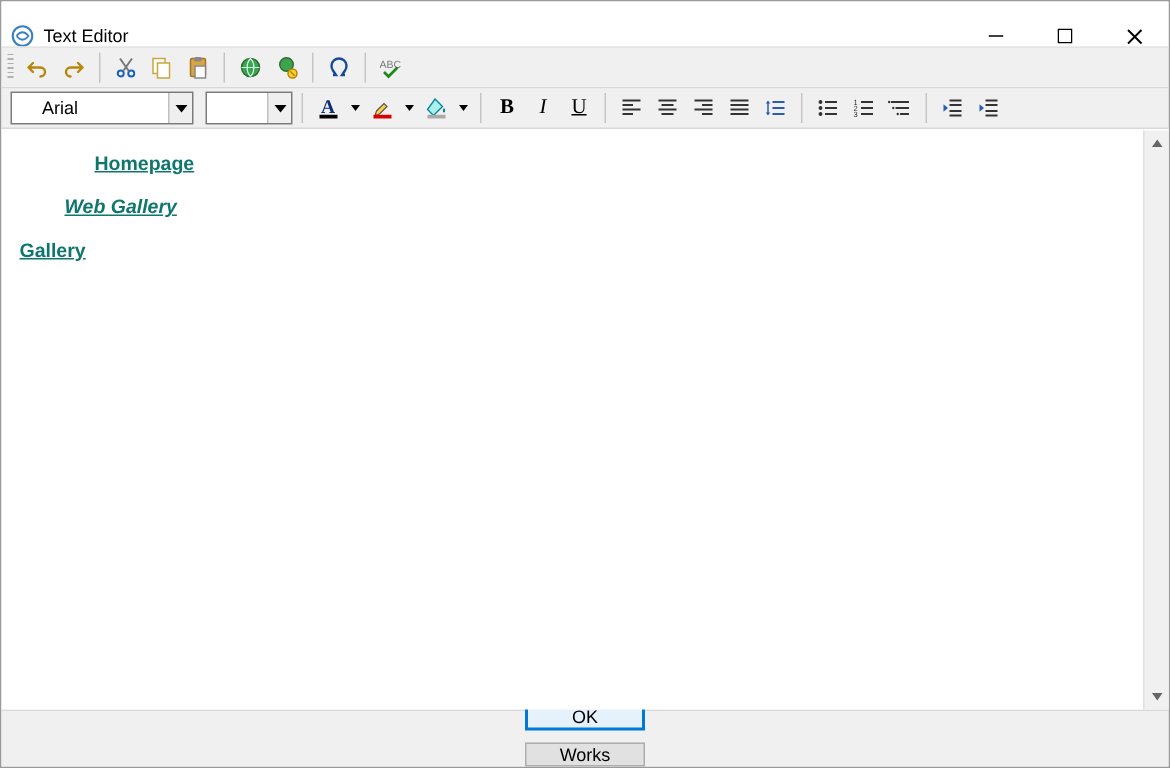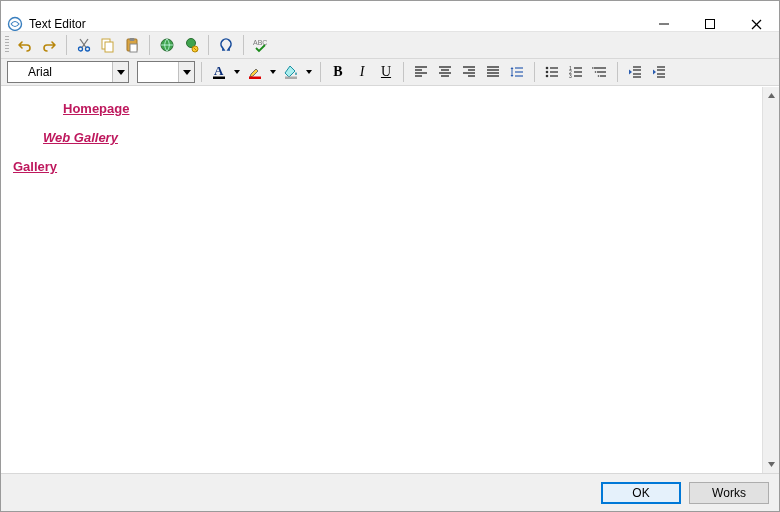--- a/index.html
+++ b/index.html
@@ -17,29 +17,29 @@
   .sep { width: 1px; height: 20px; background: #c5c5c5; margin: 0 4px; }
   .toolbar2 { background: #f0f0f0; border-bottom: 1px solid #d8d8d8; padding: 2px 4px; display: flex; align-items: center; gap: 2px; }
   .combo { display:inline-flex; align-items:center; height:22px; background:#fff; border:1px solid #7a7a7a; }
   .combo input { border:none; outline:none; height:20px; padding:0 20px; font-size:12px; }
   .combo .dd { width:16px; height:20px; display:flex; align-items:center; justify-content:center; border-left:1px solid #c0c0c0; background:#efefef; }
   .dd-arrow { width:0; height:0; border-left:4px solid transparent; border-right:4px solid transparent; border-top:5px solid #000; }
   .mini-dd { width:10px; height:22px; display:flex; align-items:center; justify-content:center; }
   .mini-dd .dd-arrow { border-left:3px solid transparent; border-right:3px solid transparent; border-top:4px solid #000; }
   .content-wrap { flex:1; display:flex; background:#fff; border-top:1px solid #fff; position:relative; }
   .content { flex:1; padding:10px 12px 10px 12px; overflow:auto; }
-  .content a { color:#be185d; text-decoration:underline; font-family:Arial, sans-serif; font-weight:bold; font-size:13px; display:inline-block; }
+  .content a { color:#0f766e; text-decoration:underline; font-family:Arial, sans-serif; font-weight:bold; font-size:13px; display:inline-block; }
   .content .row1 { margin-left:50px; margin-top:4px; }
   .content .row2 { margin-left:30px; margin-top:14px;font-style:italic; }
   .content .row3 { margin-left:14px; margin-top:14px; }
   .content .row4 { margin-left:0px; margin-top:14px; }
   .vscroll { width:17px; background:#f0f0f0; border-left:1px solid #e0e0e0; display:flex; flex-direction:column; }
   .vscroll .arrow { height:17px; display:flex; align-items:center; justify-content:center; }
   .vscroll .track { flex:1; }
-  .footer { height:38px; border-top:1px solid #d8d8d8; background:#f0f0f0; display:flex; align-items:center; justify-content:flex-end; gap:8px; padding:0 10px; }
+  .footer { height:38px; border-top:1px solid #d8d8d8; background:#f0f0f0; display:flex; align-items:center; justify-content:flex-end; gap:8px; padding:0 10px;flex-direction:column; }
   .btn { width:80px; height:22px; background:#e1e1e1; border:1px solid #adadad; font-size:12px; cursor:default; display:flex; align-items:center; justify-content:center; }
   .btn.primary { border:2px solid #0078d7; background:#e5f1fb; }
   
   .fmt { font-family: "Times New Roman", serif; font-size:14px; font-weight:bold; }
   .fmt.i { font-style:italic; font-weight:normal; }
   .fmt.u { text-decoration:underline; font-weight:normal; }
 </style>
 </head>
 <body>
 

